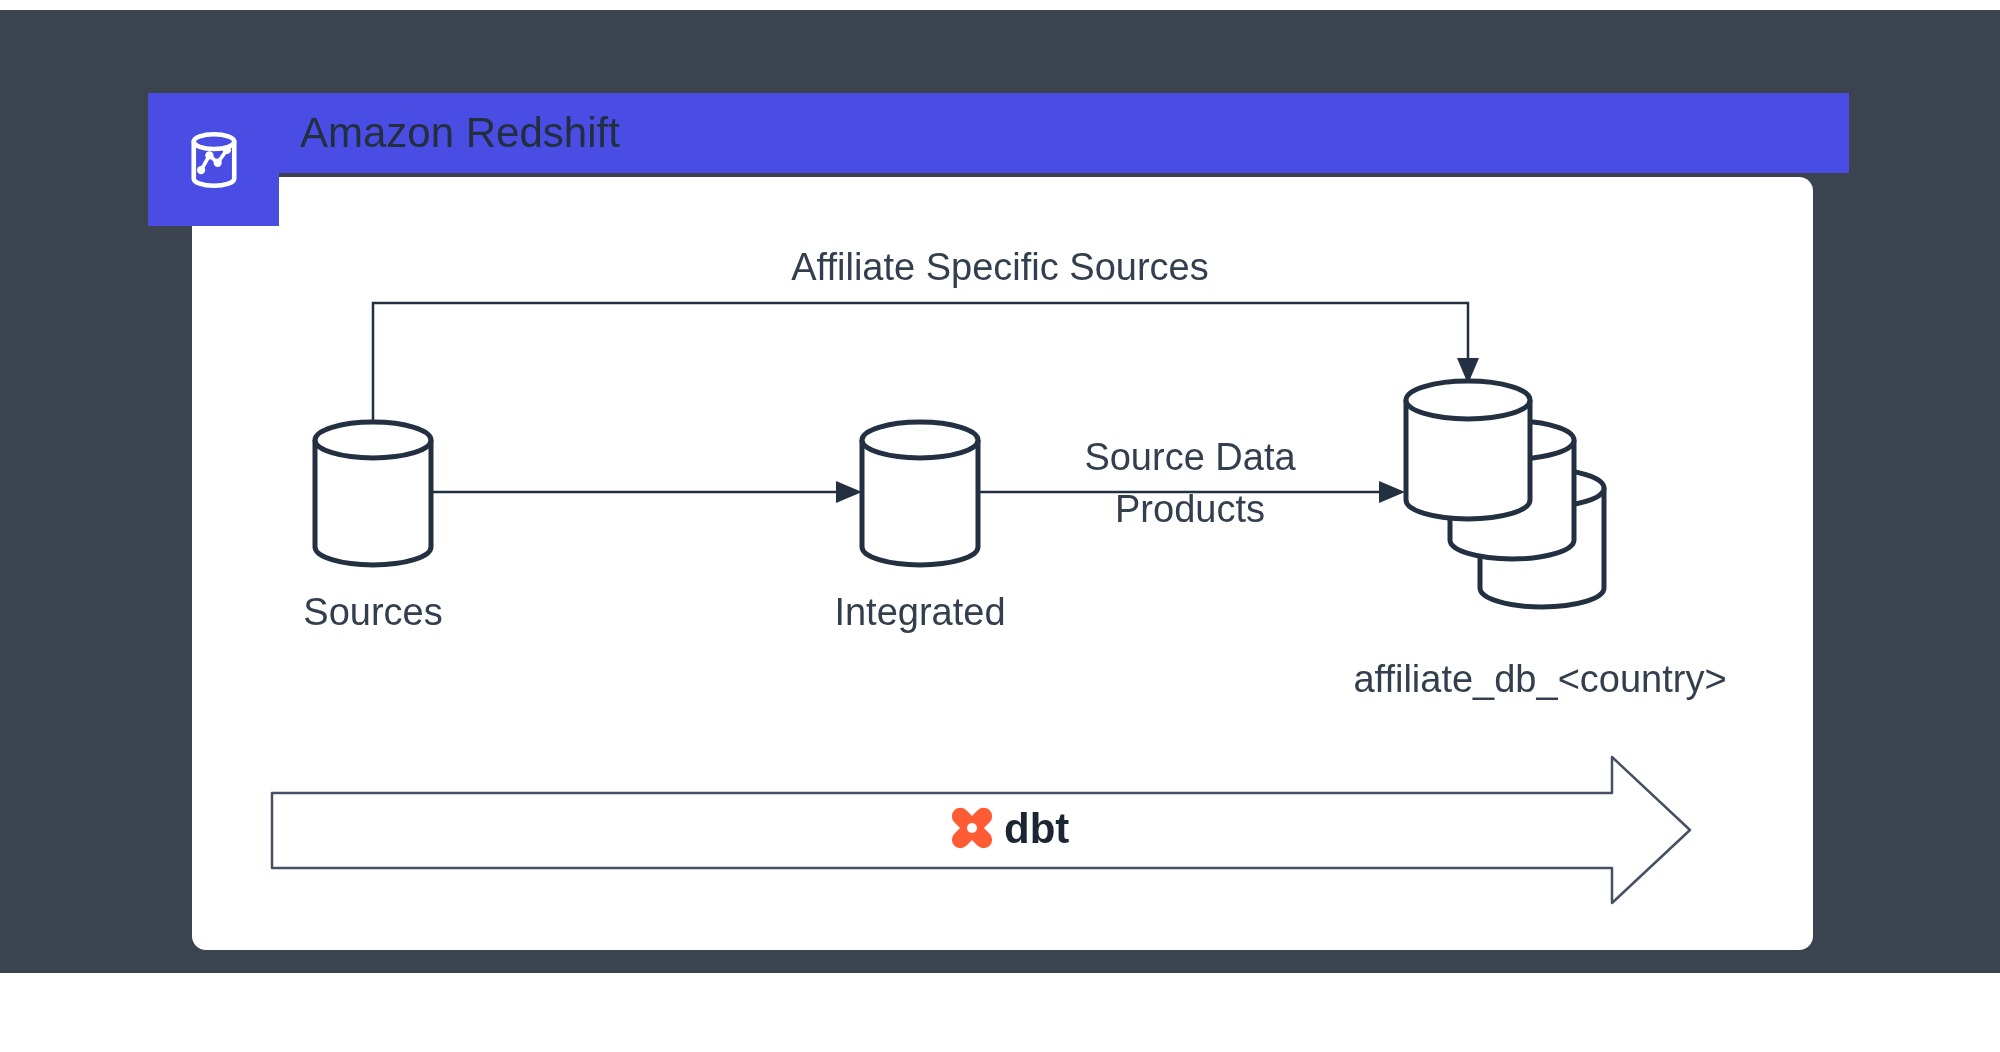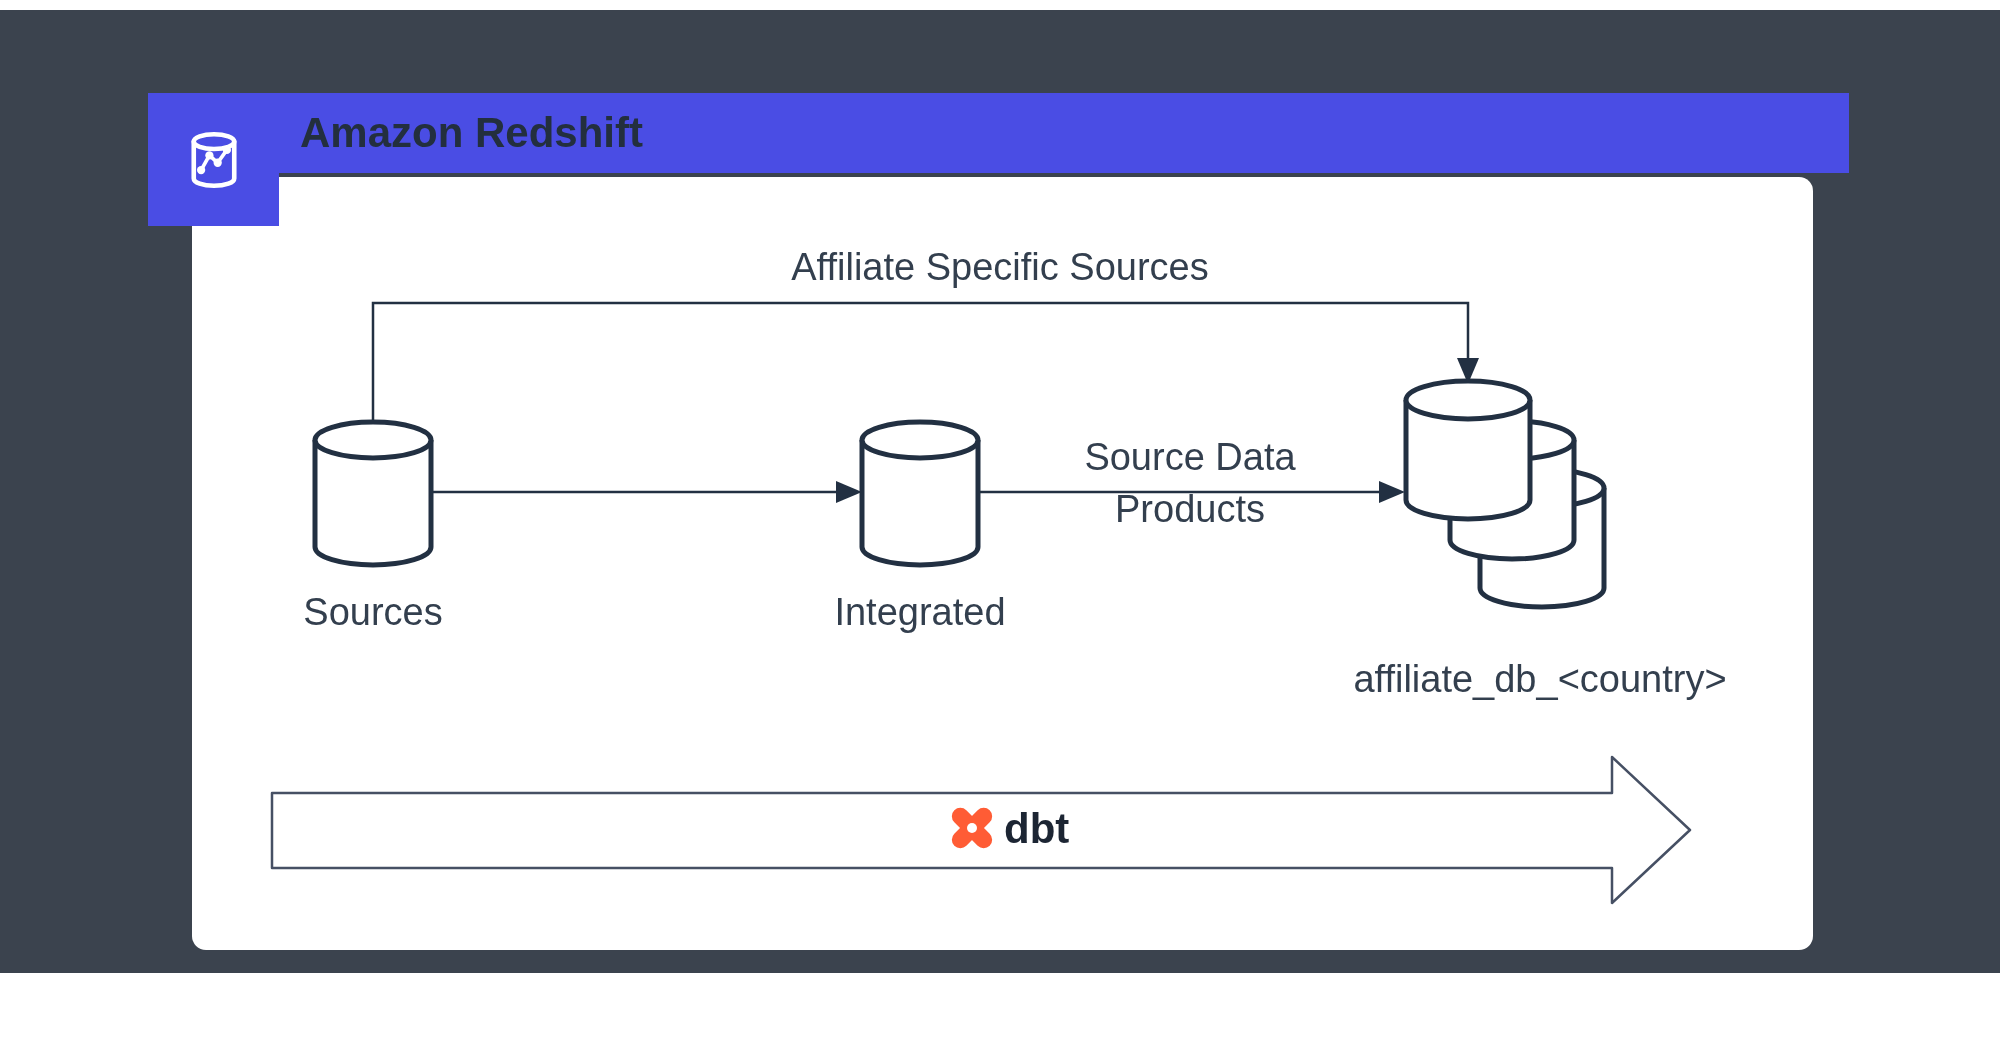--- a/index.html
+++ b/index.html
@@ -12,21 +12,21 @@
     position:absolute;left:192px;top:177px;width:1621px;height:773px;
     background:#ffffff;border-radius:14px;
   }
   .header-bar{position:absolute;left:148px;top:93px;width:1701px;height:80px;background:#4a4de4;}
   .badge{
     position:absolute;left:148px;top:93px;width:131px;height:133px;background:#4a4de4;
     display:flex;align-items:center;justify-content:center;
   }
   .title{
     position:absolute;left:300px;top:93px;height:80px;line-height:80px;
-    font-size:42px;font-weight:700;color:#232f3e;white-space:nowrap;
+    font-size:42px;font-weight:400;color:#232f3e;white-space:nowrap;
   }
   .diagram{position:absolute;left:0;top:0;width:2000px;height:1052px;}
   .lbl{font-family:"Liberation Sans","DejaVu Sans",sans-serif;font-size:38px;fill:#333f4e;}
   .dbt-text{font-family:"Liberation Sans","DejaVu Sans",sans-serif;font-size:42px;font-weight:700;fill:#1c2533;}
 </style>
 </head>
 <body>
 
 <div class="canvas">
 

